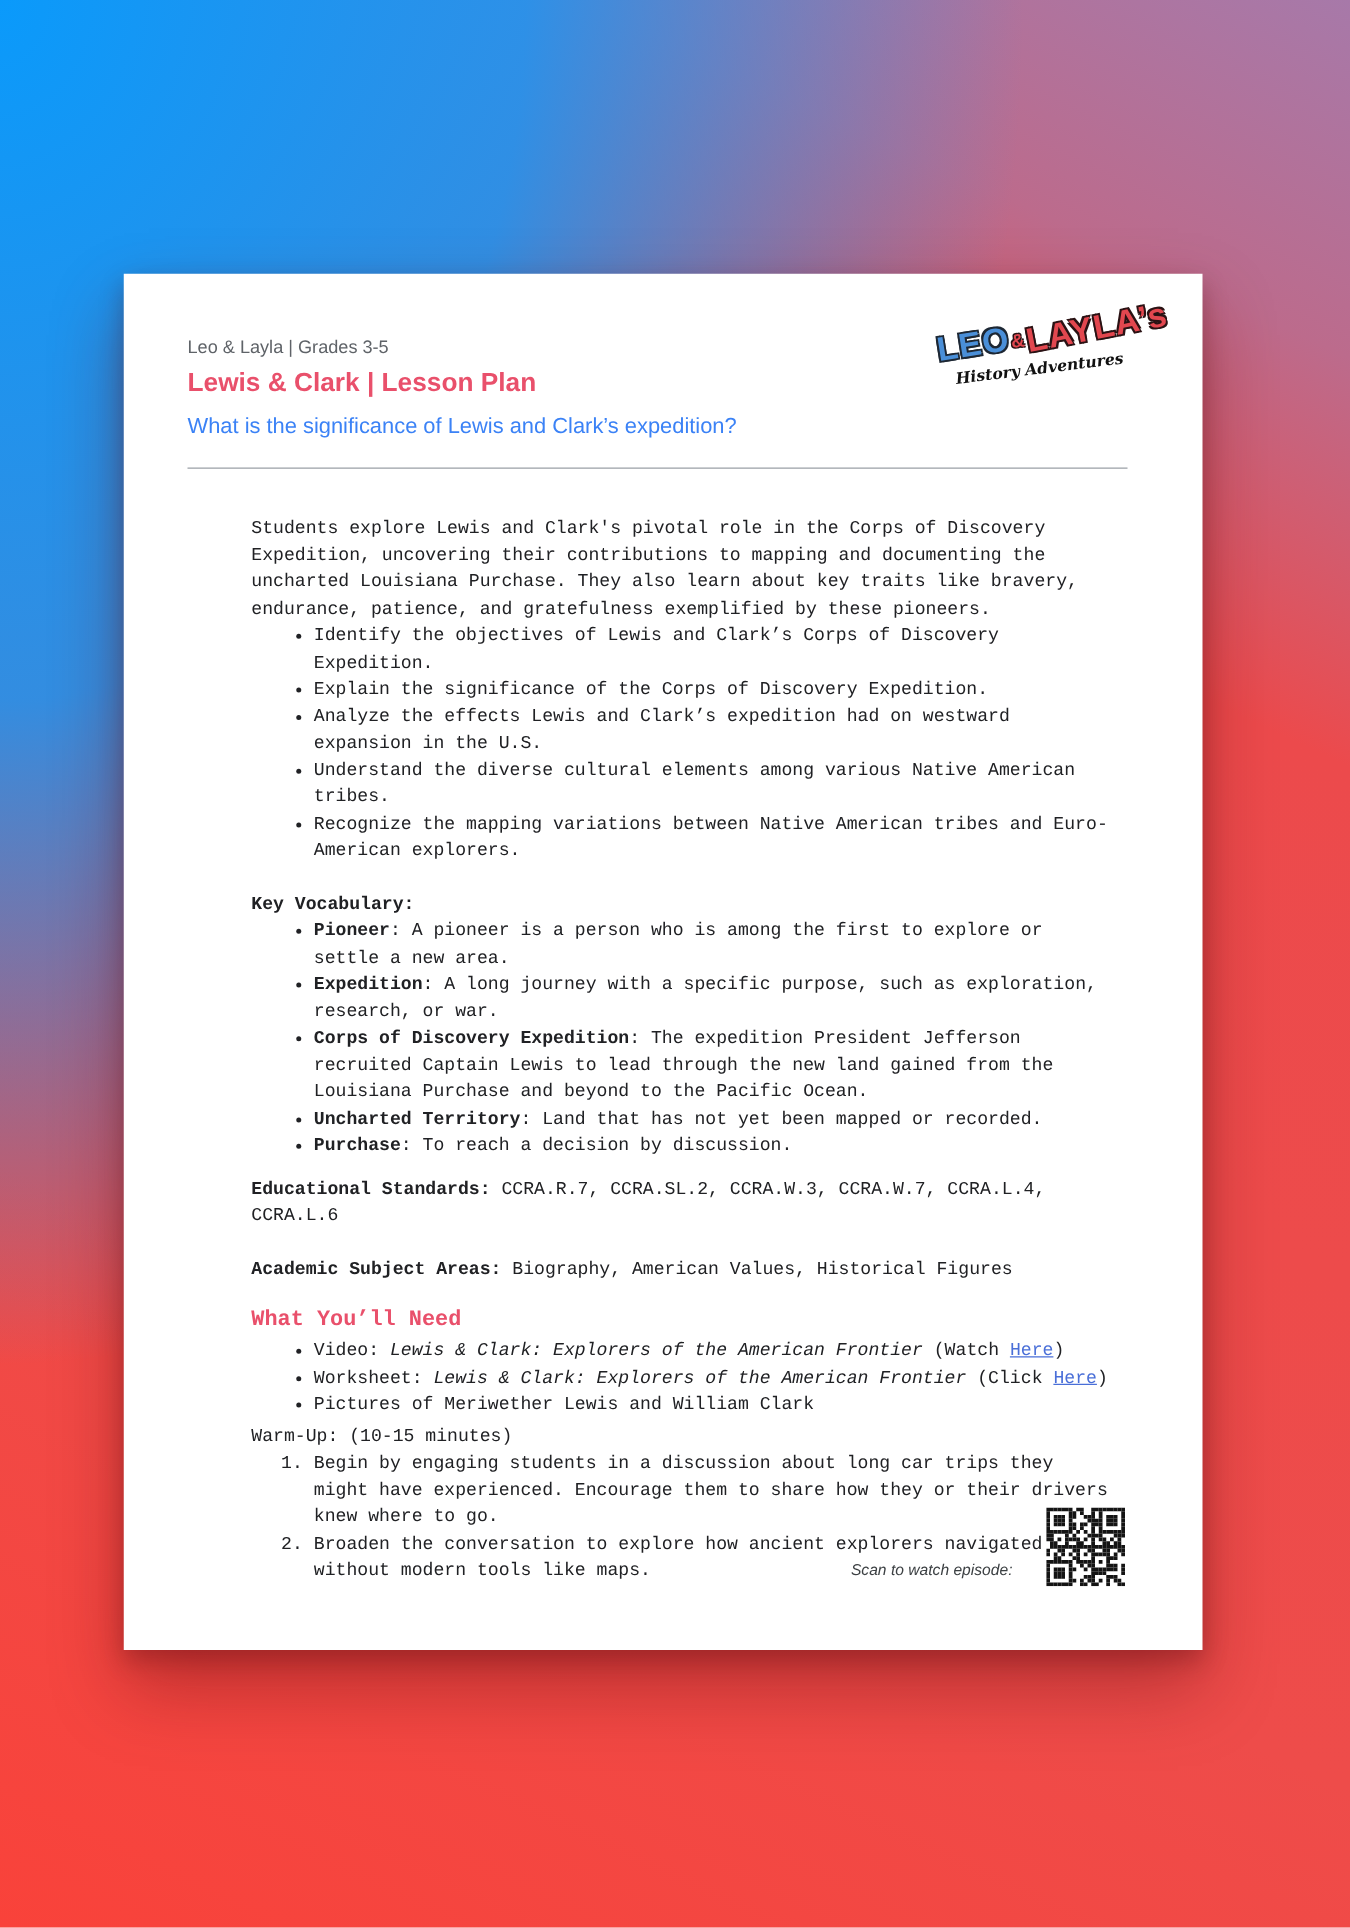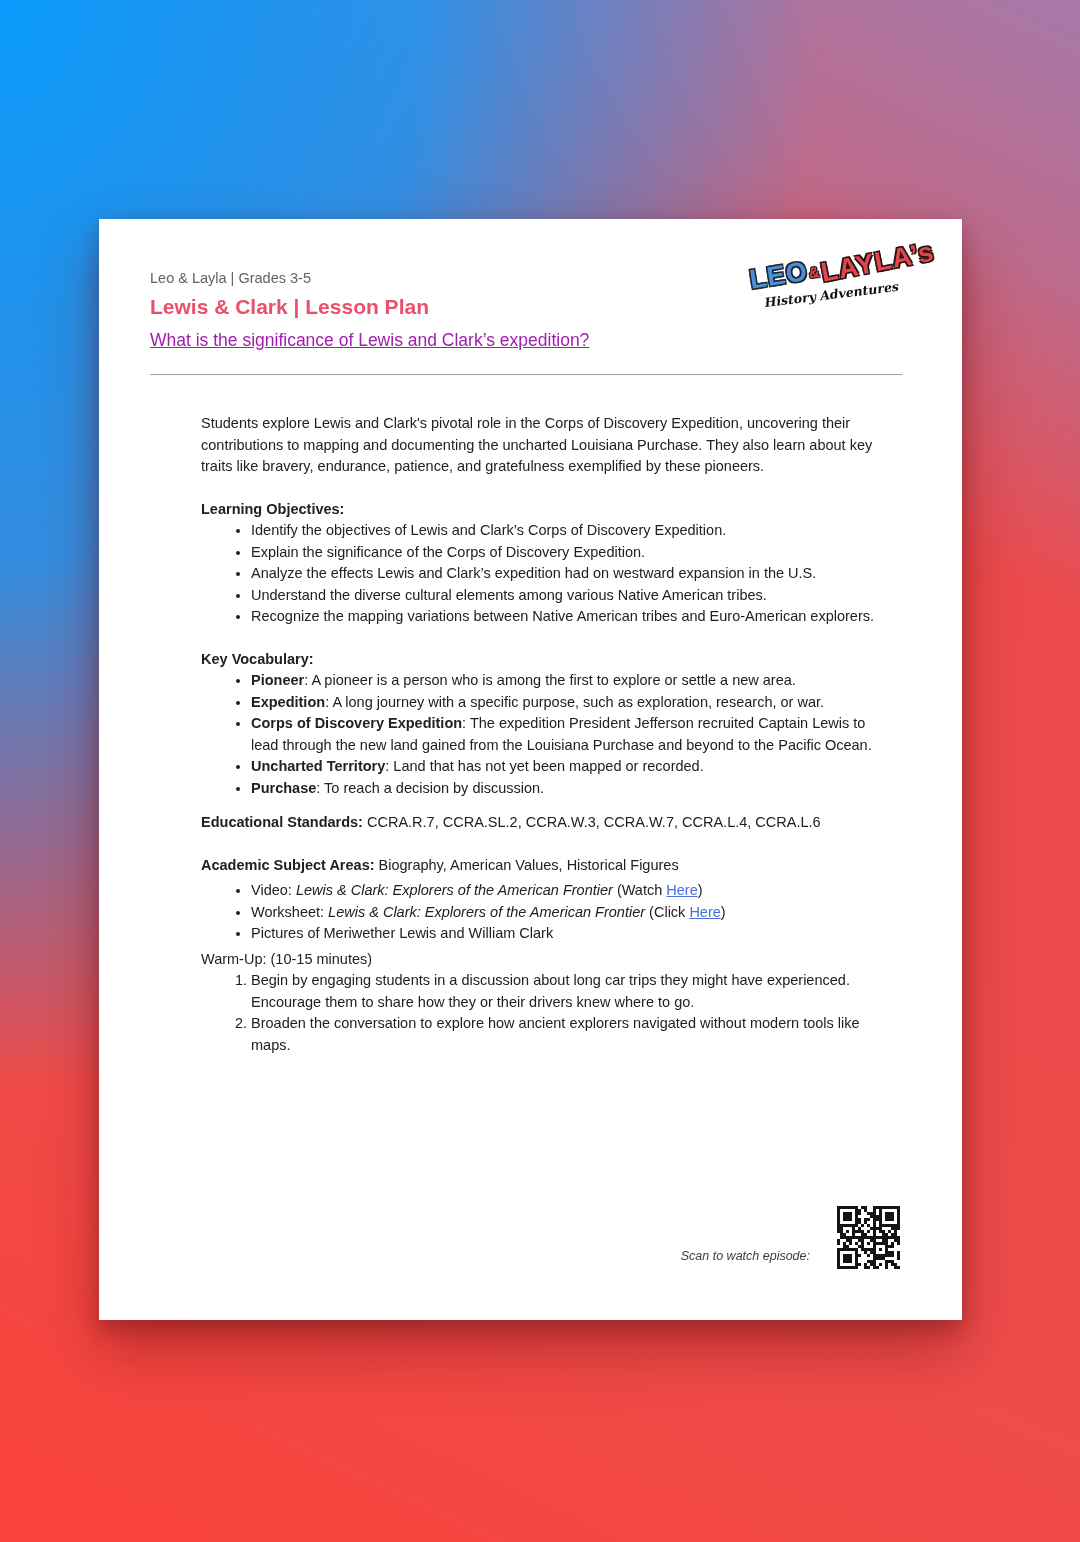--- a/index.html
+++ b/index.html
@@ -16,21 +16,21 @@
   .card {
     position: absolute; left: 99px; top: 219px; width: 863px; height: 1101px;
     background: #ffffff;
     box-shadow: 0 30px 55px rgba(110,15,20,0.42), 0 8px 18px rgba(60,5,10,0.28);
   }
 
   
   .doc-header { padding: 50px 51px 0 51px; position: relative; }
   .eyebrow { font-size: 14.5px; line-height: 18px; color: #5F6368; margin: 0 0 7px 0; }
   .doc-title { font-size: 21px; line-height: 26px; font-weight: 700; color: #E9506B; margin: 0 0 9px 0; }
-  .doc-subtitle { font-size: 17.5px; line-height: 22px; color: #a21caf; margin: 0; font-weight: 400; text-decoration: underline; }
+  .doc-subtitle { font-size: 17.5px; line-height: 22px; color: #3b82f6; margin: 0; font-weight: 400; }
   .divider { border: none; border-top: 1px solid #9AA0A6; margin: 23px 60px 0 51px; }
 
   
   .logo { position: absolute; top: 36px; right: 52px; width: 160px; text-align: center;
           transform: rotate(-6deg); }
   .logo-words { font-weight: 700; letter-spacing: 1px; white-space: nowrap; }
   .logo-leo {
     display: inline-block; font-size: 27px; color: #4A8FD8; transform: rotate(-3deg);
     text-shadow: -1.5px 1.5px 0 #1d2733, 1.5px 1.5px 0 #1d2733, 1.5px -1.5px 0 #1d2733, -1.5px -1.5px 0 #1d2733;
   }
@@ -41,21 +41,21 @@
   .logo-layla {
     display: inline-block; font-size: 27px; color: #E2474F; transform: rotate(-5deg) translateY(-3px);
     text-shadow: -1.5px 1.5px 0 #2a1214, 1.5px 1.5px 0 #2a1214, 1.5px -1.5px 0 #2a1214, -1.5px -1.5px 0 #2a1214;
   }
   .logo-tagline {
     font-family: "DejaVu Serif", serif; font-style: italic; font-weight: 700;
     font-size: 12.5px; color: #111; margin-top: 1px; transform: rotate(-1deg);
   }
 
   
-  .content { padding: 38px 74px 0 102px; color: #202124; font-size: 14.5px; line-height: 21.5px; }
+  .content { padding: 38px 74px 0 102px; color: #202124; font-size: 14.5px; line-height: 21.5px; font-family: Liberation Mono, monospace; }
   .content p { margin: 0; }
   .black-heading { font-size: 14.5px; line-height: 21.5px; font-weight: 700; margin: 21px 0 0 0; color: #202124; }
   ul.dots, ol.steps { margin: 0; padding-left: 50px; }
   ul.dots li, ol.steps li { line-height: 21.5px; }
   .standards-line { margin-top: 13px !important; }
   .subjects-line { margin-top: 21px !important; }
   .pink-heading { color: #E9506B; font-size: 17.5px; line-height: 22px; font-weight: 700; margin: 29px 0 0 0; }
   .pink-heading.first { margin-top: 18px; }
   .need-list { margin-top: 4px !important; }
   .warmup-line { margin-top: 4px !important; }
@@ -84,21 +84,20 @@
       </div>
       <div class="logo-tagline">History Adventures</div>
     </div>
   </div>
   <hr class="divider">
 
   <div class="content">
 
     <p class="intro">Students explore Lewis and Clark's pivotal role in the Corps of Discovery Expedition, uncovering their contributions to mapping and documenting the uncharted Louisiana Purchase. They also learn about key traits like bravery, endurance, patience, and gratefulness exemplified by these pioneers.</p>
 
-    <h3 class="black-heading">Learning Objectives:</h3>
     <ul class="dots">
       <li>Identify the objectives of Lewis and Clark’s Corps of Discovery Expedition.</li>
       <li>Explain the significance of the Corps of Discovery Expedition.</li>
       <li>Analyze the effects Lewis and Clark’s expedition had on westward expansion in the U.S.</li>
       <li>Understand the diverse cultural elements among various Native American tribes.</li>
       <li>Recognize the mapping variations between Native American tribes and Euro-American explorers.</li>
     </ul>
 
     <h3 class="black-heading">Key Vocabulary:</h3>
     <ul class="dots">
@@ -106,20 +105,21 @@
       <li><strong>Expedition</strong><span>: A long journey with a specific purpose, such as exploration, research, or war.</span></li>
       <li><strong>Corps of Discovery Expedition</strong><span>: The expedition President Jefferson recruited Captain Lewis to lead through the new land gained from the Louisiana Purchase and beyond to the Pacific Ocean.</span></li>
       <li><strong>Uncharted Territory</strong><span>: Land that has not yet been mapped or recorded.</span></li>
       <li><strong>Purchase</strong><span>: To reach a decision by discussion.</span></li>
     </ul>
 
     <p class="standards-line"><strong>Educational Standards:</strong><span> CCRA.R.7, CCRA.SL.2, CCRA.W.3, CCRA.W.7, CCRA.L.4, CCRA.L.6</span></p>
 
     <p class="subjects-line"><strong>Academic Subject Areas:</strong><span> Biography, American Values, Historical Figures</span></p>
 
+    <h3 class="pink-heading first">What You’ll Need</h3>
     <ul class="dots need-list">
       <li><span>Video: </span><em class="wtitle">Lewis &amp; Clark: Explorers of the American Frontier</em><span> (Watch </span><a class="doc-link">Here</a><span>)</span></li>
       <li><span>Worksheet: </span><em class="wtitle">Lewis &amp; Clark: Explorers of the American Frontier</em><span> (Click </span><a class="doc-link">Here</a><span>)</span></li>
       <li>Pictures of Meriwether Lewis and William Clark</li>
     </ul>
 
     <p class="warmup-line">Warm-Up: (10-15 minutes)</p>
     <ol class="steps">
       <li>Begin by engaging students in a discussion about long car trips they might have experienced. Encourage them to share how they or their drivers knew where to go.</li>
       <li>Broaden the conversation to explore how ancient explorers navigated without modern tools like maps.</li>

